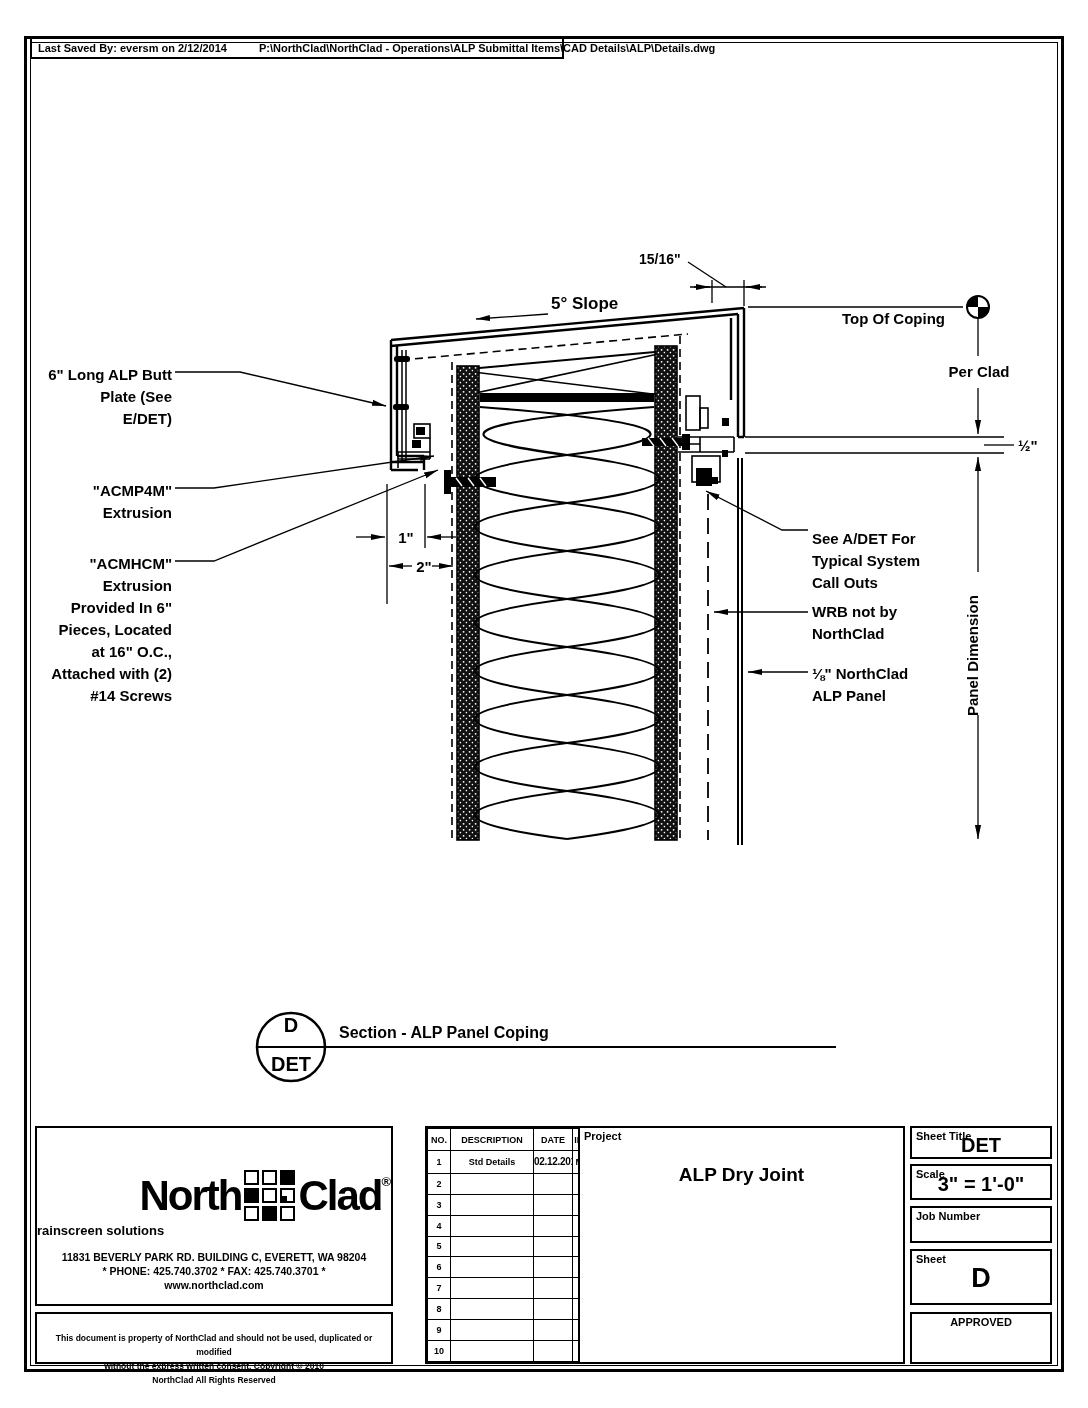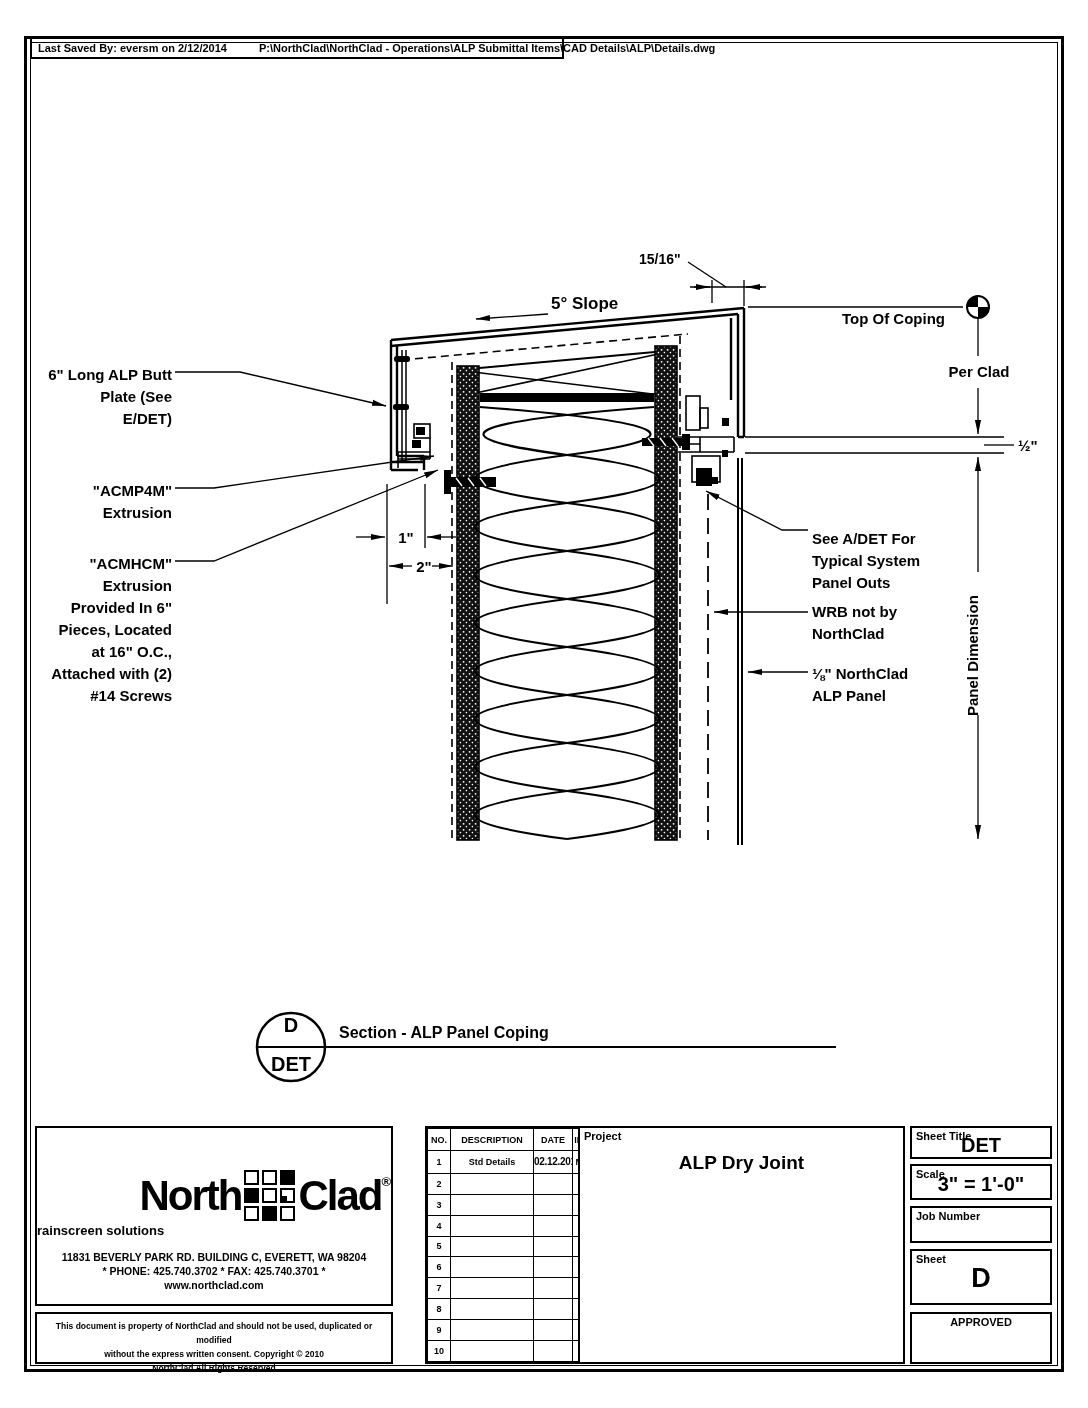--- a/index.html
+++ b/index.html
@@ -25,26 +25,26 @@
   #logo-row{display:flex;justify-content:flex-end;align-items:center;margin-top:42px}
   .logoname{font:700 42px/42px "Liberation Sans",sans-serif;letter-spacing:-2px}
   #logogrid{display:grid;grid-template-columns:repeat(3,15px);grid-template-rows:repeat(3,15px);
         gap:3px;margin:0 3px}
   .sq{border:2.5px solid #000;box-sizing:border-box;position:relative}
   .sq.f{background:#000}
   .sq.mini::after{content:"";position:absolute;left:-1px;bottom:-1px;width:6px;height:6px;background:#000}
   .reg{font:700 13px "Liberation Sans",sans-serif;vertical-align:top;position:relative;top:-14px}
   #tagline{text-align:left;padding-right:26px;font:700 13px "Liberation Sans",sans-serif;margin-top:2px}
   #addr{ text-align:center;font:700 10.5px/14px "Liberation Sans",sans-serif;margin-top:12px}
-  #disc{ text-align:center;font:700 8.5px/14px "Liberation Sans",sans-serif;padding-top:5px}
+  #disc{ text-align:center;font:700 8.5px/14px "Liberation Sans",sans-serif;padding-top:17px}
   table#rev{border-collapse:collapse;width:100%;height:100%;table-layout:fixed}
   #rev th,#rev td{border:1.5px solid #000;font:700 9px "Liberation Sans",sans-serif;
         text-align:center;padding:0;overflow:hidden;white-space:nowrap}
   #rev .cdate{font-size:10px;letter-spacing:-0.3px}
-  #prj-val{text-align:center;margin-top:24px;font:700 19px "Liberation Sans",sans-serif}
+  #prj-val{text-align:center;margin-top:36px;font:700 19px "Liberation Sans",sans-serif}
   .tb-val{position:absolute;left:0;right:0;text-align:center;font:700 20px "Liberation Sans",sans-serif}
 </style>
 </head>
 <body>
 
 <div id="page">
 
   <div class="border-outer"></div>
   <div class="border-inner"></div>
 
@@ -199,21 +199,21 @@
   <div class="lbl f14" style="left:639px;top:248px">15/16"</div>
   <div class="lbl" style="left:842px;top:308px">Top Of Coping</div>
   <div class="lbl ctr" style="left:940px;top:361px;width:78px">Per Clad</div>
   <div class="lbl" style="left:1018px;top:435px">½"</div>
   <div class="lbl ctr" style="left:390px;top:527px;width:32px">1"</div>
   <div class="lbl ctr" style="left:404px;top:556px;width:40px">2"</div>
   <div id="paneldim">Panel Dimension</div>
   <div class="lbl" style="left:812px;top:528px">
     <div>See A/DET For</div>
     <div>Typical System</div>
-    <div>Panel Outs</div>
+    <div>Call Outs</div>
   </div>
   <div class="lbl" style="left:812px;top:601px">
     <div>WRB not by</div>
     <div>NorthClad</div>
   </div>
   <div class="lbl" style="left:812px;top:663px">
     <div>⅛" NorthClad</div>
     <div>ALP Panel</div>
   </div>
 

